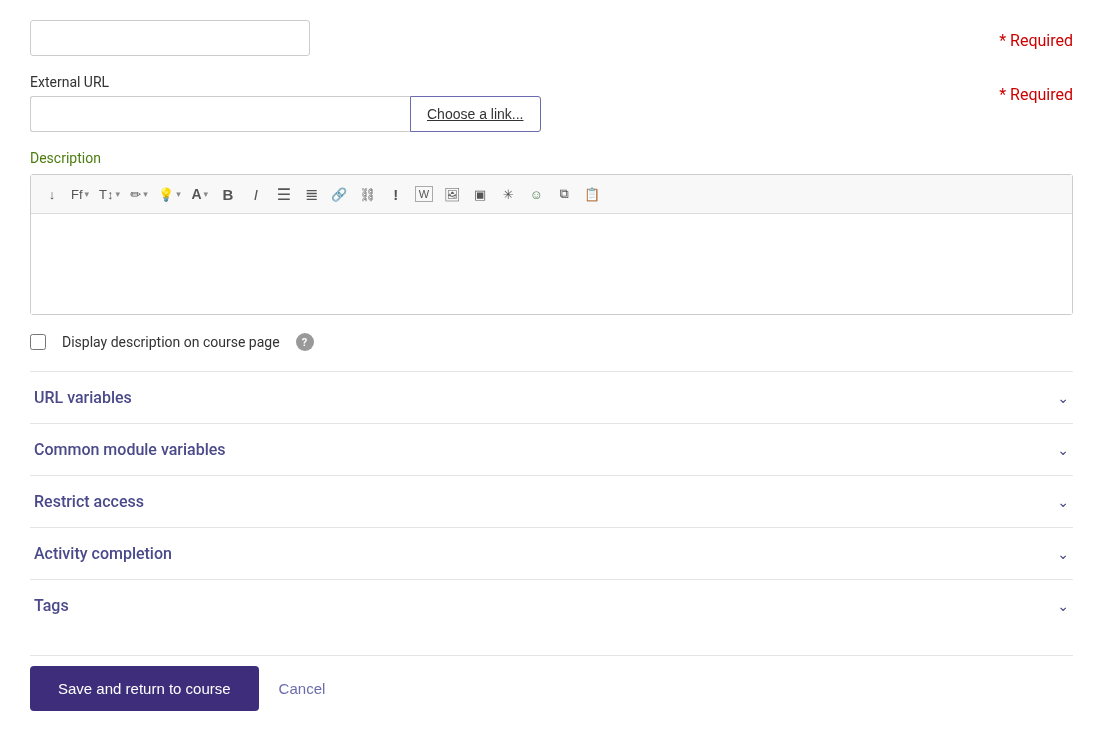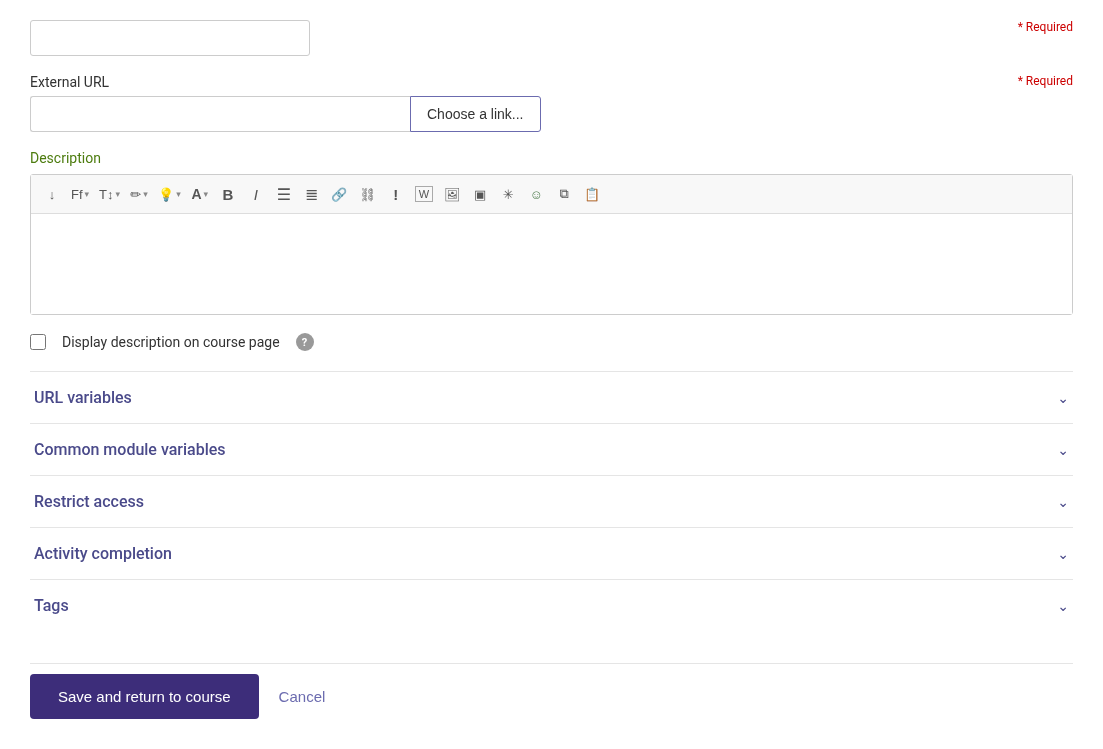--- a/index.html
+++ b/index.html
@@ -19,23 +19,23 @@
       position: relative;
     }
     .field-label {
       display: block;
       color: #333;
       margin-bottom: 6px;
       font-size: 14px;
     }
     .required-indicator {
       color: #c00;
-      font-size: 12px;
+      font-size: 16px;
       position: absolute;
-      top: 0;
+      top: 11px;
       right: 0;
     }
     .text-input {
       width: 280px;
       height: 36px;
       border: 1px solid #ccc;
       border-radius: 3px;
       padding: 6px 10px;
       font-size: 14px;
       outline: none;
@@ -57,20 +57,21 @@
     }
     .choose-link-btn {
       height: 36px;
       padding: 0 16px;
       border: 1px solid #6b6baf;
       border-radius: 0 3px 3px 0;
       background: #fff;
       color: #333;
       font-size: 14px;
       cursor: pointer;
+      text-decoration: underline;
     }
     .description-label {
       color: #4d7c0f;
       font-size: 14px;
       margin-bottom: 8px;
       display: block;
     }
     .editor-container {
       border: 1px solid #ccc;
       border-radius: 3px;
@@ -154,21 +155,21 @@
       text-align: center;
     }
     .chevron-down {
       color: #4a4a8a;
       font-size: 14px;
     }
     .bottom-actions {
       display: flex;
       align-items: center;
       gap: 20px;
-      margin-top: 32px;
+      margin-top: 24px;
       padding-top: 10px;
       border-top: 1px solid #e5e5e5;
     }
     .save-btn {
       background: #3d2d7a;
       color: #fff;
       border: none;
       border-radius: 4px;
       padding: 14px 28px;
       font-size: 15px;

